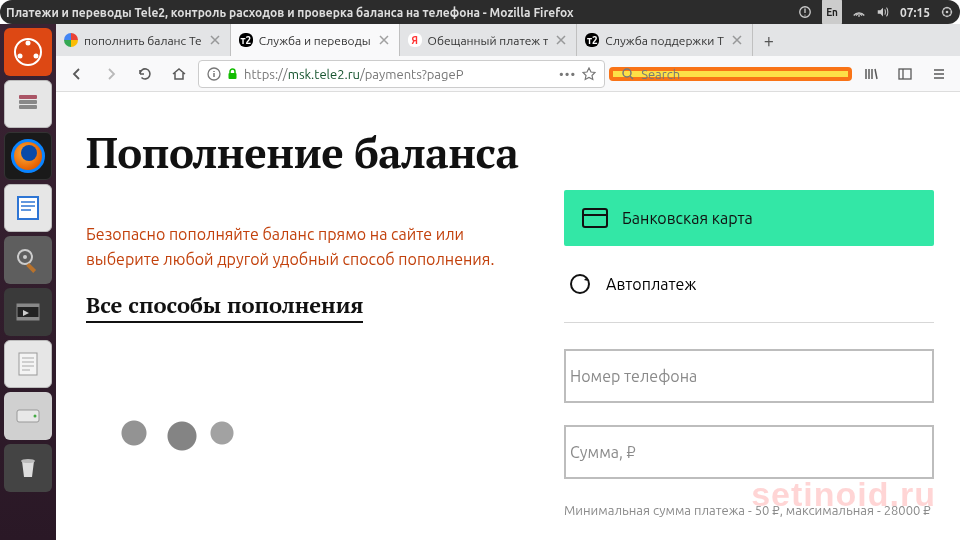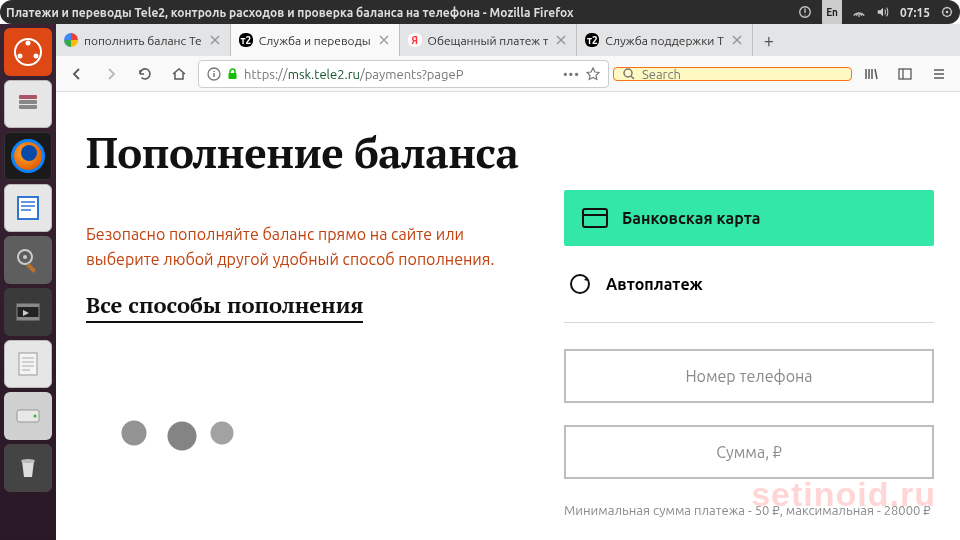--- a/index.html
+++ b/index.html
@@ -38,38 +38,38 @@
 .tab .close { width: 14px; height: 14px; opacity: .6; }
 .newtab { width: 32px; display:flex; align-items:center; justify-content:center; color:#555; font-size:18px; }
 
 .toolbar { height: 36px; background: #f9f9fa; border-bottom: 1px solid #ddd; display:flex; align-items:center; padding: 0 6px; gap: 4px; }
 .tbtn { width: 30px; height: 28px; display:flex; align-items:center; justify-content:center; border-radius: 4px; color:#5a5a5a; }
 .urlbar { flex: 1.6; height: 28px; border: 1px solid #ccc; border-radius: 4px; display:flex; align-items:center; padding: 0 8px; font-size: 13px; color:#777; gap:6px; background:#fff; }
 .urlbar .lock { color: #12bc00; font-size: 11px; }
 .urlbar .url-text { flex:1; overflow:hidden; white-space:nowrap; text-overflow: ellipsis; }
 .urlbar .url-text .host { color:#14532d;text-align:center; }
 .urlbar .dots { color:#777; letter-spacing:1px; }
-.searchbar { flex: .9; height: 14px; border:1px solid #f97316; border-radius:4px; display:flex; align-items:center; padding:0 8px; gap:6px; font-size:13px; color:#777; background:#fef9c3; }
+.searchbar { flex: .9; height: 14px; border:4px solid #f97316; border-radius:4px; display:flex; align-items:center; padding:0 8px; gap:6px; font-size:13px; color:#777; background:#fde047; }
 
 
 .page { padding: 32px 26px 0 30px; display:flex; gap: 40px; position: relative; height: calc(100% - 68px); }
 .left-col { flex: 1; max-width: 440px; }
 .h1 { font-family: "Georgia", "PT Serif", serif; font-weight: 900; font-size: 42px; color: #111; margin-bottom: 42px; letter-spacing: -0.5px; }
 .lead { font-size: 16px; line-height: 1.55; color: #c2410c; margin-bottom: 18px; }
 .alllink { font-family: "Georgia", "PT Serif", serif; font-size: 22px; font-weight: 700; color:#111; border-bottom: 2px solid #111; display:inline-block; padding-bottom: 2px; }
 .lemurs { margin-top: 80px; opacity:.9; }
 .lemur-img { width: 160px; height: 60px; background: radial-gradient(circle at 30% 50%, #888 0 12px, transparent 13px), radial-gradient(circle at 60% 55%, #777 0 14px, transparent 15px), radial-gradient(circle at 85% 50%, #999 0 11px, transparent 12px); filter: blur(.5px); }
 
 .right-col { width: 370px; padding-top: 66px; }
-.method { border: 2px solid #333; border-radius: 2px; height: 56px; display:flex; align-items:center; padding: 0 16px; gap: 14px; font-size: 16px; font-weight: 700; margin-bottom: 16px; cursor:pointer; }
+.method { border: 2px solid #333; border-radius: 2px; height: 56px; display:flex; align-items:center; padding: 0 16px; gap: 14px; font-size: 16px; font-weight: 400; margin-bottom: 16px; cursor:pointer; }
 .method.active { background: #33e7a6; border-color: #33e7a6; color:#111; }
 .method .m-icon { width: 26px; height: 20px; flex-shrink:0; }
 .method.auto { border: none; height: 44px; padding-left: 4px; }
 .divider { border-top: 1px solid #d7d7d7; margin: 16px 0 26px; }
-.field { border: 2px solid #bdbdbd; height: 54px; display:flex; align-items:center; padding: 0 16px; margin-bottom: 22px; font-size: 16px; color:#8a8a8a;justify-content:center; }
+.field { border: 2px solid #bdbdbd; height: 54px; display:flex; align-items:center; padding: 0 4px; margin-bottom: 22px; font-size: 16px; color:#8a8a8a; }
 .hint { font-size: 13px; color:#8a8a8a; line-height:1.4; }
 .watermark { position:absolute; right: 24px; bottom: 26px; font-size: 34px; font-weight:700; color: rgba(255,64,64,.22); font-family: Arial, sans-serif; letter-spacing:1px; pointer-events:none; }
 
 svg { display:block; }
 </style>
 </head>
 <body>
 
 <div class="top-bar">
   <span class="title">Платежи и переводы Tele2, контроль расходов и проверка баланса на телефона - Mozilla Firefox</span>

